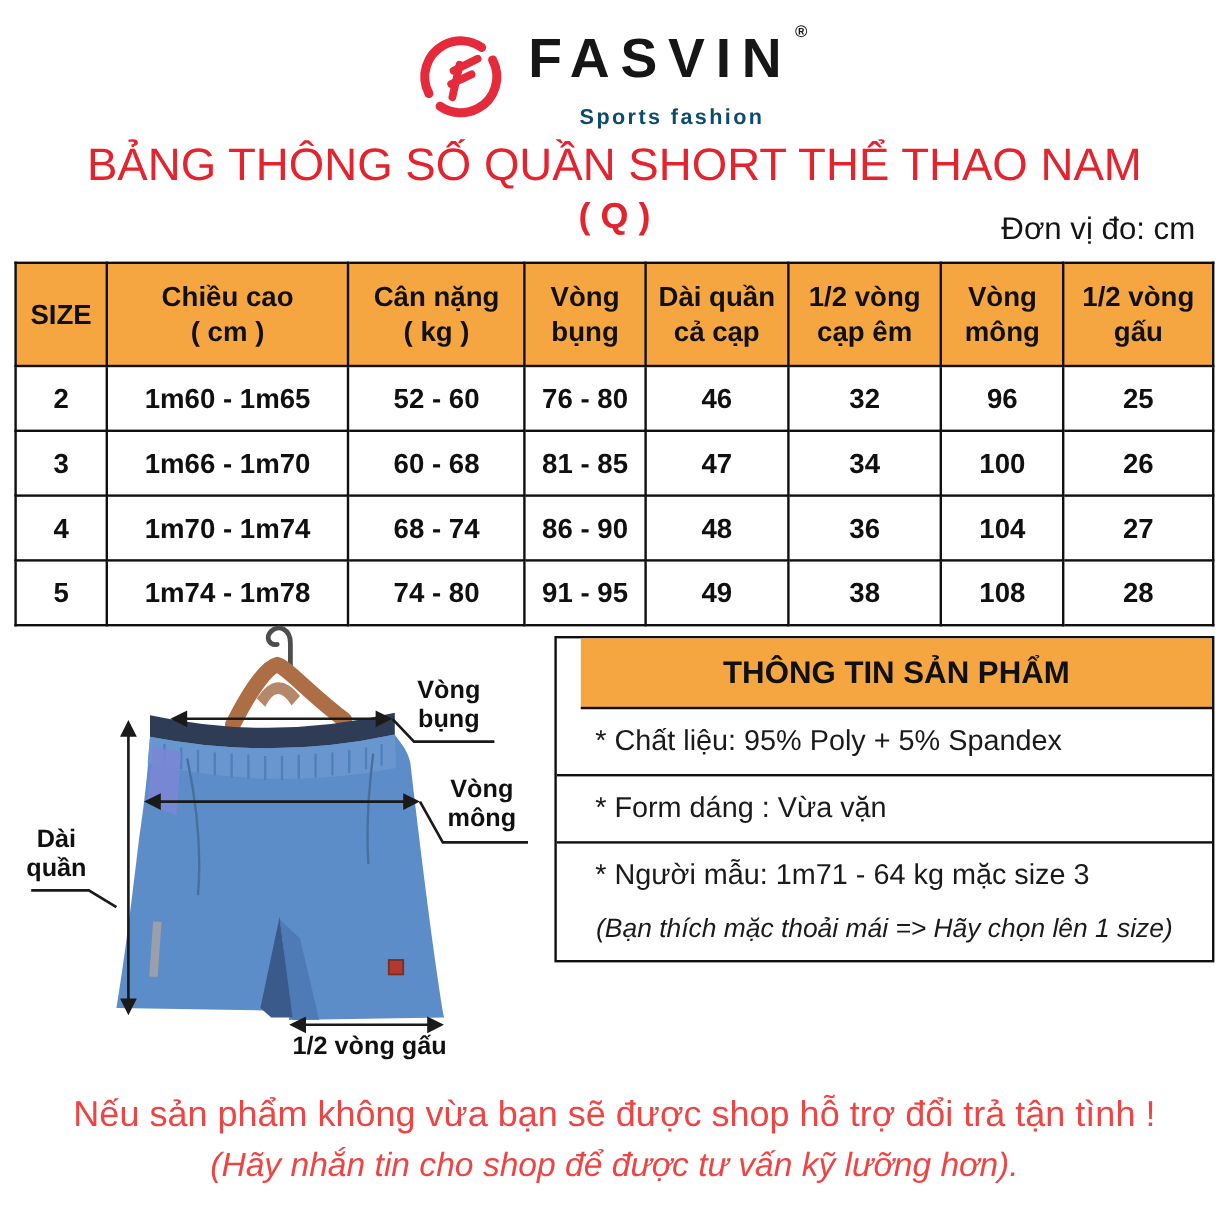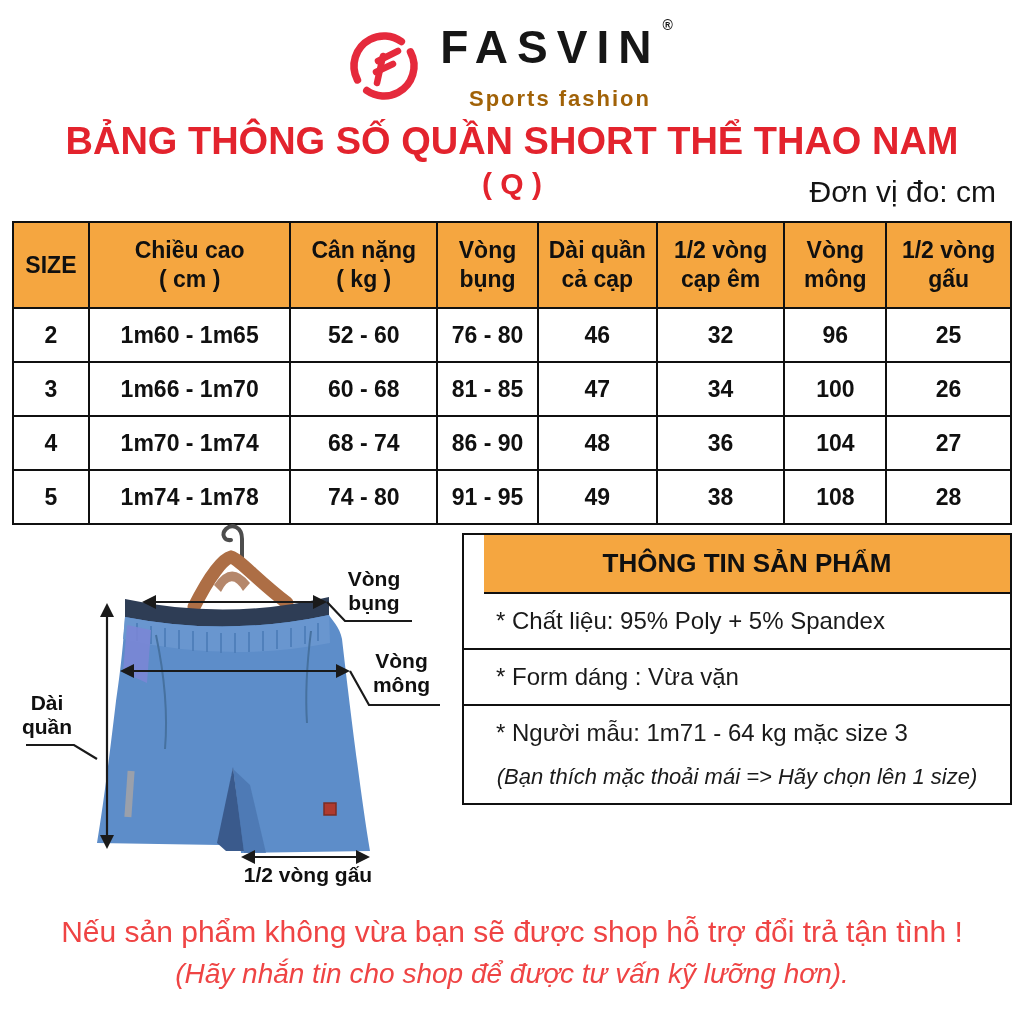--- a/index.html
+++ b/index.html
@@ -5,26 +5,26 @@
   html,body { margin:0; padding:0; background:#fff; }
   .page {
     width:1024px; height:1024px; position:relative; overflow:hidden;
     background:#ffffff; font-family:"Liberation Sans", sans-serif; color:#141414;
   }
   
   .logo-row { display:flex; justify-content:center; align-items:center; gap:16px; padding-top:24px; }
   .logo-textcol { display:flex; flex-direction:column; align-items:center; }
   .brand-name { font-size:46px; font-weight:800; letter-spacing:9px; color:#161616; position:relative; line-height:1; }
   .brand-reg { font-size:14px; font-weight:700; vertical-align:top; position:relative; top:-6px; left:2px; }
-  .brand-tagline { font-size:22px; font-weight:700; letter-spacing:2px; color:#a16207; margin-top:16px; }
-  
-  .main-title { text-align:center; font-size:38px; font-weight:700; color:#e3232d; margin-top:8px; letter-spacing:0px; }
+  .brand-tagline { font-size:18px; font-weight:700; letter-spacing:2px; color:#0c4a6e; margin-top:16px; }
+  
+  .main-title { text-align:center; font-size:38px; font-weight:400; color:#e3232d; margin-top:8px; letter-spacing:0px; }
   .subtitle-row { position:relative; height:44px; margin-top:2px; }
   .subtitle { position:absolute; left:0; right:0; text-align:center; font-size:30px; font-weight:800; color:#e3232d; top:2px;}
-  .unit-label { position:absolute; right:28px; bottom:0px; font-size:30px; color:#141414; }
+  .unit-label { position:absolute; right:28px; bottom:0px; font-size:26px; color:#141414; }
   
   table.size-table { border-collapse:collapse; width:1000px; margin:12px auto 0 auto; table-layout:fixed; }
   .size-table th, .size-table td {
     border:2.4px solid #101010; text-align:center; vertical-align:middle;
     font-weight:700; color:#101010; padding:0;
   }
   .size-table th { background:#f5a640; height:84px; font-size:23px; line-height:1.25; white-space:pre-line; }
   .size-table td { height:52px; font-size:23px; }
   
   .bottom { display:flex; align-items:flex-start; padding:0 12px; margin-top:2px; }

